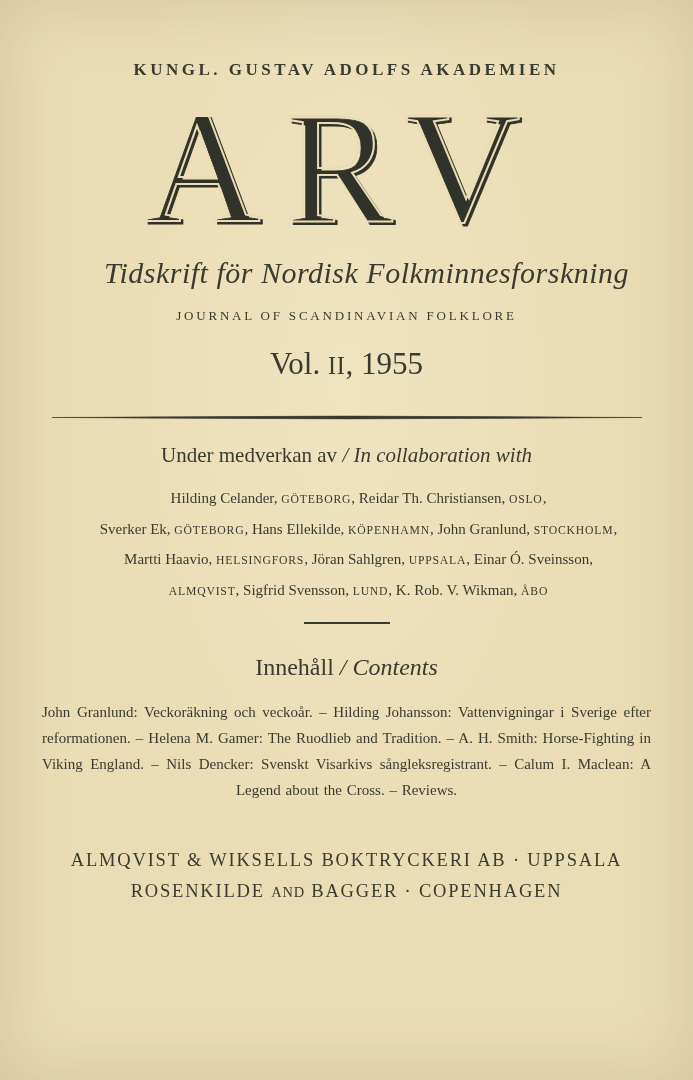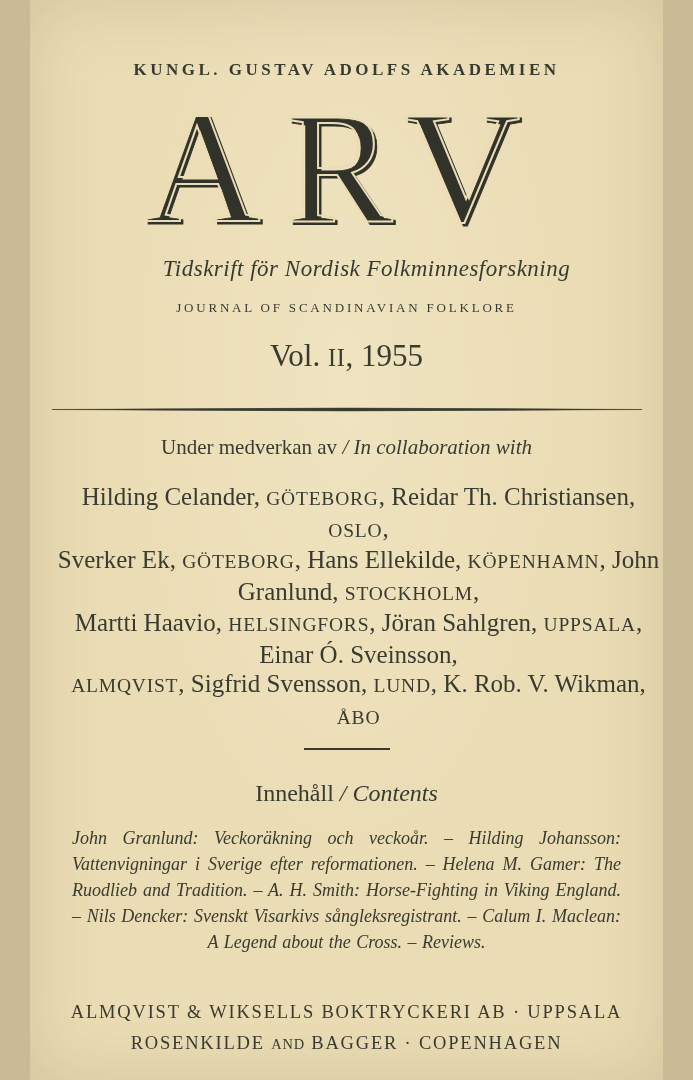--- a/index.html
+++ b/index.html
@@ -2,21 +2,21 @@
 <html><head>
 <meta charset="utf-8">
 <style>
   html, body {
     margin: 0;
     padding: 0;
     background: #c8bb96;
   }
   .page {
     position: relative;
-    width: 633px;
+    width: 693px;
     height: 1080px;
     margin: 0 auto;
     box-sizing: border-box;
     padding-top: 60px;
     background-color: #eadcb4;
     background-image: radial-gradient(ellipse at 50% 35%, rgba(255,250,230,0.25) 0%, rgba(0,0,0,0) 55%);
     box-shadow: inset 0 0 70px rgba(110,90,50,0.18);
     color: #3a3b30;
     font-family: "Liberation Serif", serif;
     text-align: center;
@@ -32,21 +32,21 @@
   .arv-text {
     font-family: "Liberation Serif", serif;
     font-size: 162px;
     letter-spacing: 24px;
   }
   .arv-fill   { fill: #31332a; stroke: #31332a; stroke-width: 0.8; }
   .arv-inline { fill: none; stroke: #eadcb4; stroke-width: 2; }
   .subtitle {
     margin-top: 16px;
     font-style: italic;
-    font-size: 23px;
+    font-size: 30px;
     letter-spacing: 0.5px;
     margin-left: 40px;
   }
   .subtitle-en {
     margin-top: 18px;
     font-size: 13px;
     letter-spacing: 2.8px;
   }
   .volume {
     margin-top: 22px;
@@ -58,44 +58,43 @@
   }
   .editor {
     margin-top: 34px;
     font-size: 22.5px;
   }
   .collab-head {
     margin-top: 22px;
     font-size: 21px;
   }
   .collab {
-    margin-top: 22px;
-    font-size: 25px;
+    margin-top: 16px;
+    font-size: 15px;
     line-height: 29.5px;
     padding-left: 24px;
   }
   .short-rule {
     width: 86px;
     height: 2px;
     background: #3a3b30;
     margin: 16px auto 0;
   }
   .contents-head {
     margin-top: 30px;
     font-size: 24px;
     font-family: Liberation Serif, serif;
   }
   .contents {
     margin: 18px 42px 0;
-    font-size: 18px;
+    font-size: 15px;
     line-height: 26px;
     text-align: justify;
     text-align-last: center;
     word-spacing: 1px;
-    font-style: italic;
   }
   .imprint {
     margin-top: 42px;
     font-size: 18.5px;
     letter-spacing: 1.8px;
     line-height: 31px;
   }
   .sc { font-size: 0.78em; letter-spacing: 0.8px; }
   .it { font-style: italic; }
 </style>

